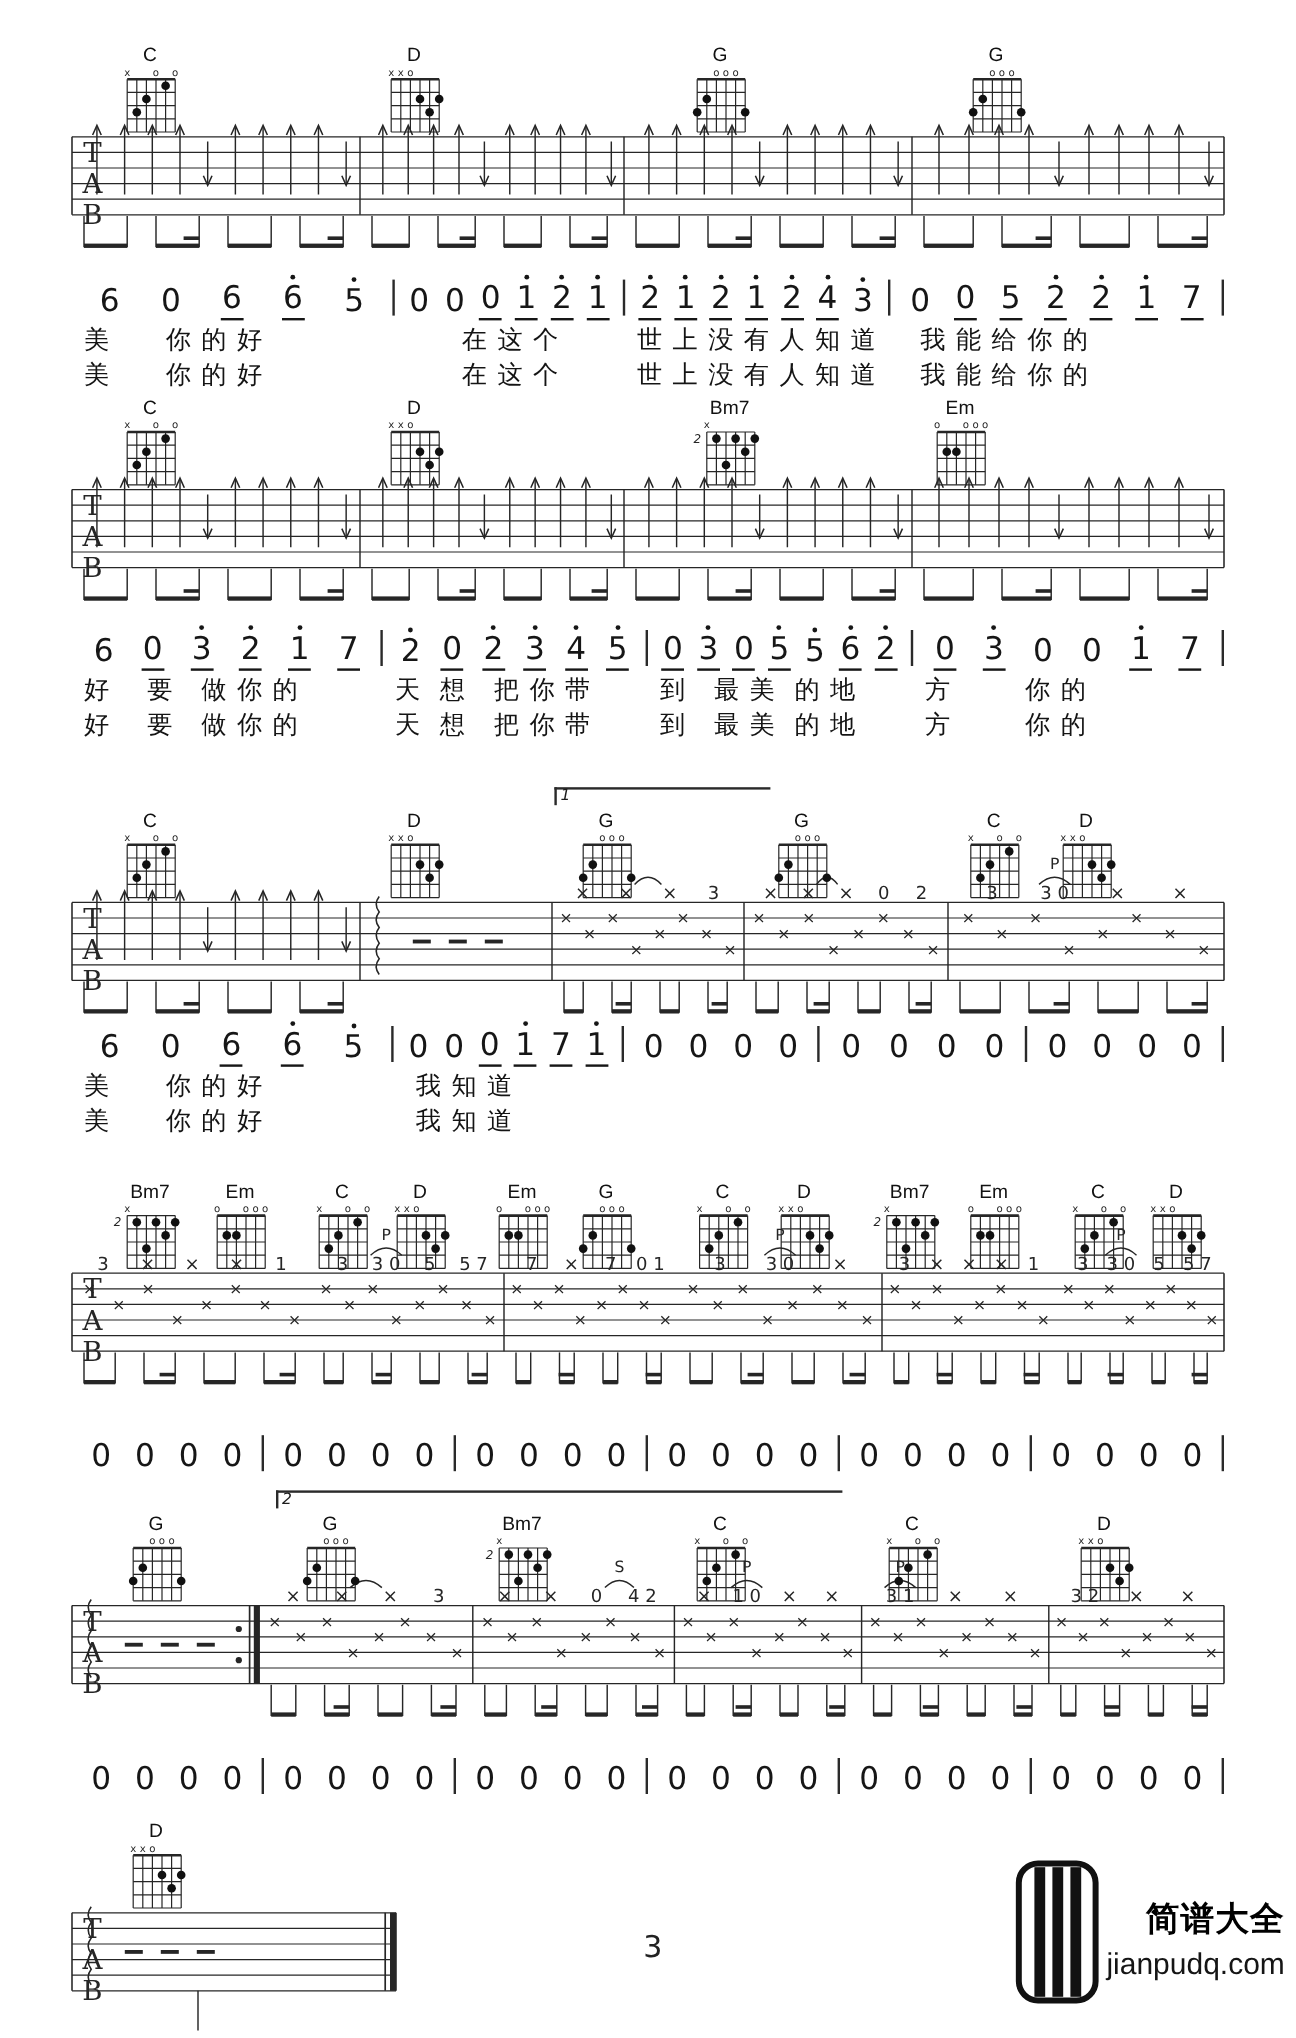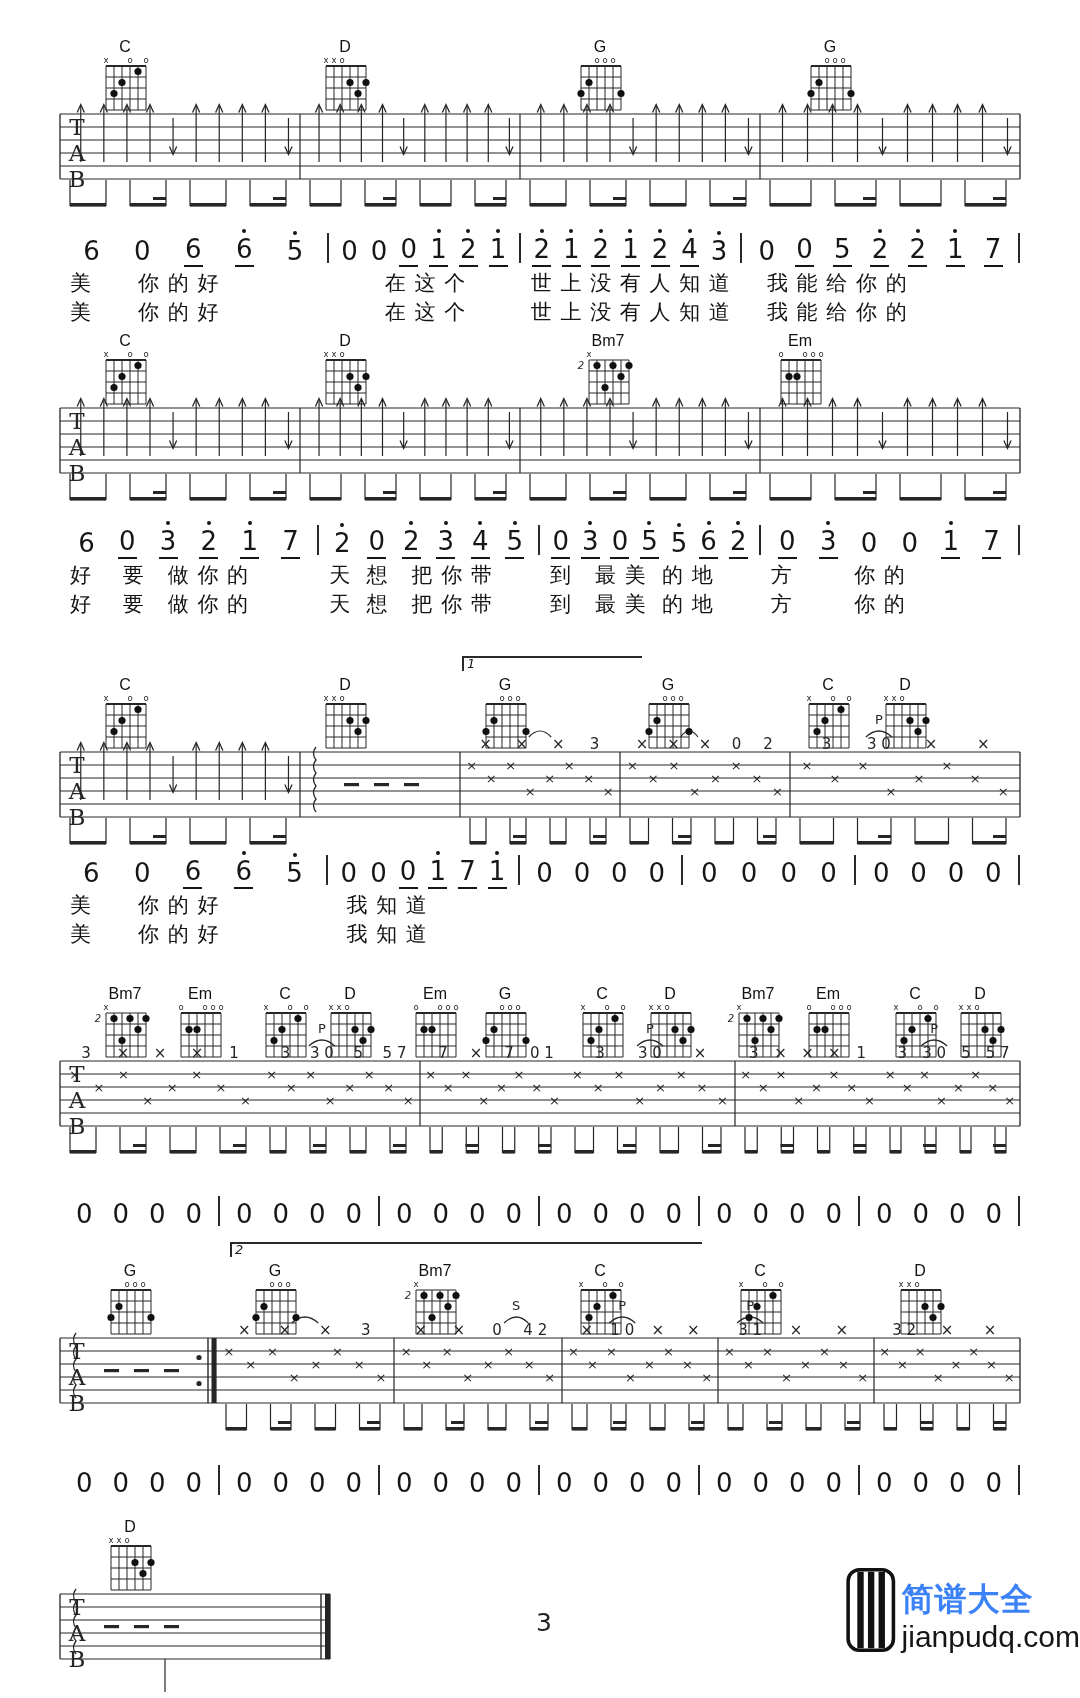--- a/index.html
+++ b/index.html
@@ -17,22 +17,22 @@
   .jp-cell{display:flex;justify-content:space-around;align-items:flex-end;box-sizing:border-box;padding:0 6px;}
   .jp-note{position:relative;font-size:26px;line-height:1.05;min-width:17px;text-align:center;
            padding:8px 1px 2px;color:#161616;}
   .jp-note.u{border-bottom:2.2px solid #161616;}
   .jp-dot{position:absolute;top:1px;left:50%;transform:translateX(-50%);width:4px;height:4px;border-radius:50%;background:#161616;}
   .jp-lyr{display:flex;margin-top:3px;}
   .jp-lyr-cell{white-space:pre;font-size:21px;line-height:26px;letter-spacing:1px;box-sizing:border-box;padding-left:10px;color:#141414;}
   .pagenum{position:absolute;left:536px;top:1608px;font-size:25px;color:#222;}
   .brand{position:absolute;left:846px;top:1550px;width:234px;display:flex;align-items:flex-start;}
   .brand-txt{margin-left:6px;}
-  .brand-title{font-size:32px;font-weight:700;letter-spacing:1px;line-height:46px;margin-top:26px;color:#3b82f6;white-space:nowrap;}
-  .brand-domain{font-size:30px;line-height:30px;color:#151515;font-family:"Liberation Sans","DejaVu Sans",sans-serif;white-space:nowrap;}
+  .brand-title{font-size:28px;font-weight:700;letter-spacing:1px;line-height:46px;margin-top:26px;color:#000000;white-space:nowrap;text-align:right;}
+  .brand-domain{font-size:25px;line-height:30px;color:#151515;font-family:"Liberation Sans","DejaVu Sans",sans-serif;white-space:nowrap;}
 </style>
 </head>
 <body>
 
 <div class="sheet">
   <div id="music">
       <div class="trow" style="top: 38px; height: 215px;">
         <div class="chord" style="left: 90px; top: 0px;"><div class="chord-name">C</div><svg width="70" height="58" viewBox="0 0 70 58">
             <text x="16" y="8" font-size="8.5" text-anchor="middle" fill="#262626" font-family="&quot;DejaVu Sans&quot;,sans-serif" font-style="normal">x</text>
             <text x="40" y="8" font-size="8.5" text-anchor="middle" fill="#262626" font-family="&quot;DejaVu Sans&quot;,sans-serif" font-style="normal">o</text>

